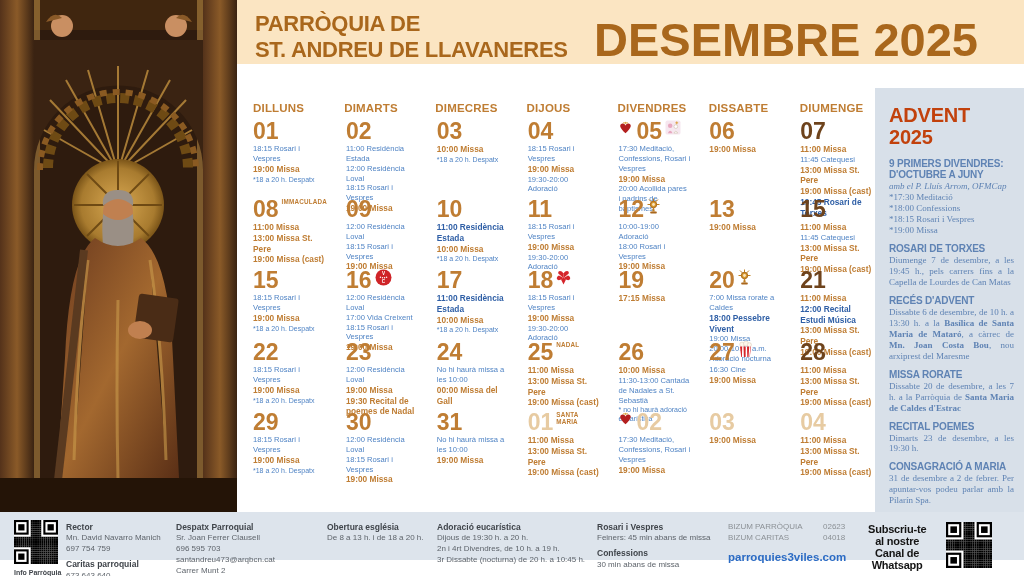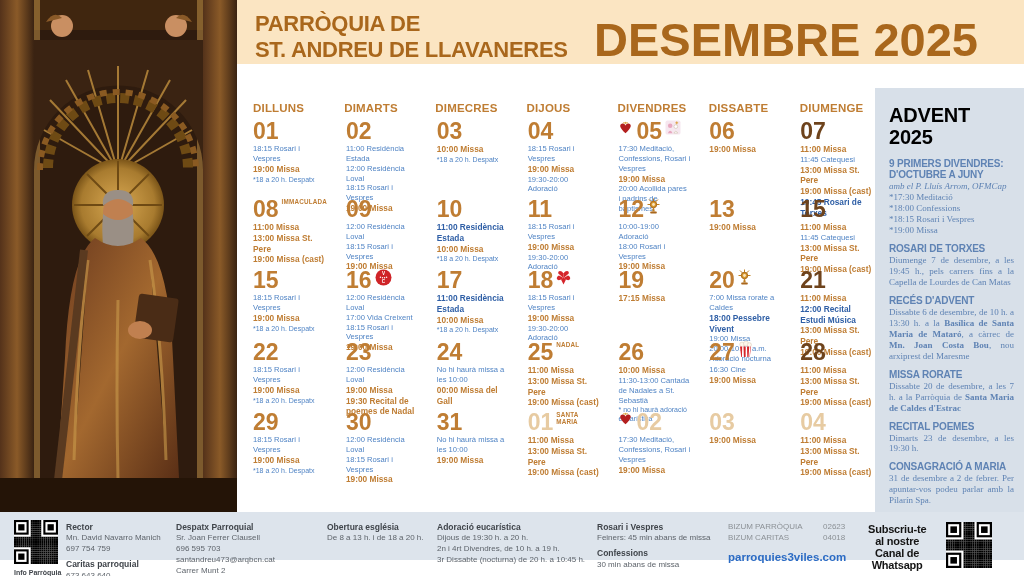--- a/index.html
+++ b/index.html
@@ -31,21 +31,21 @@
   .ev{font-size:7.6px;line-height:1.3;}
   .ev.blue{color:#4f83c4;}
   .ev.gold{color:#bf7d33;font-weight:800;font-size:8.3px;}
   .ev.bluebold{color:#2f5fa6;font-weight:800;font-size:8.3px;}
   .ev.note{color:#4f83c4;font-size:7px;}
   .cicon{display:inline-flex;align-items:center;justify-content:center;}
 
   
   .sidebar{position:absolute;left:875px;top:88px;width:149px;height:424px;background:#d8e0e9;
            box-sizing:border-box;padding:16px 10px 0 14px;overflow:hidden;}
-  .adv-title{color:#000000;font-weight:800;font-size:20px;line-height:1.1;letter-spacing:-0.2px;
+  .adv-title{color:#c2410c;font-weight:800;font-size:20px;line-height:1.1;letter-spacing:-0.2px;
              white-space:pre-line;margin-bottom:10px;}
   .sb-sec{margin-bottom:7px;}
   .sb-h{color:#5f83b4;font-weight:800;font-size:10px;line-height:1.1;letter-spacing:-0.2px;margin-bottom:1px;}
   .sb-p{font-family:"Liberation Serif",serif;color:#5f83b4;font-size:9px;line-height:1.22;
         text-align:justify;margin:0;}
   .sb-p .i{font-style:italic;margin-top:12px;}
   .sb-p .b{font-weight:bold;}
   .sb-line{display:block;}
 
   

